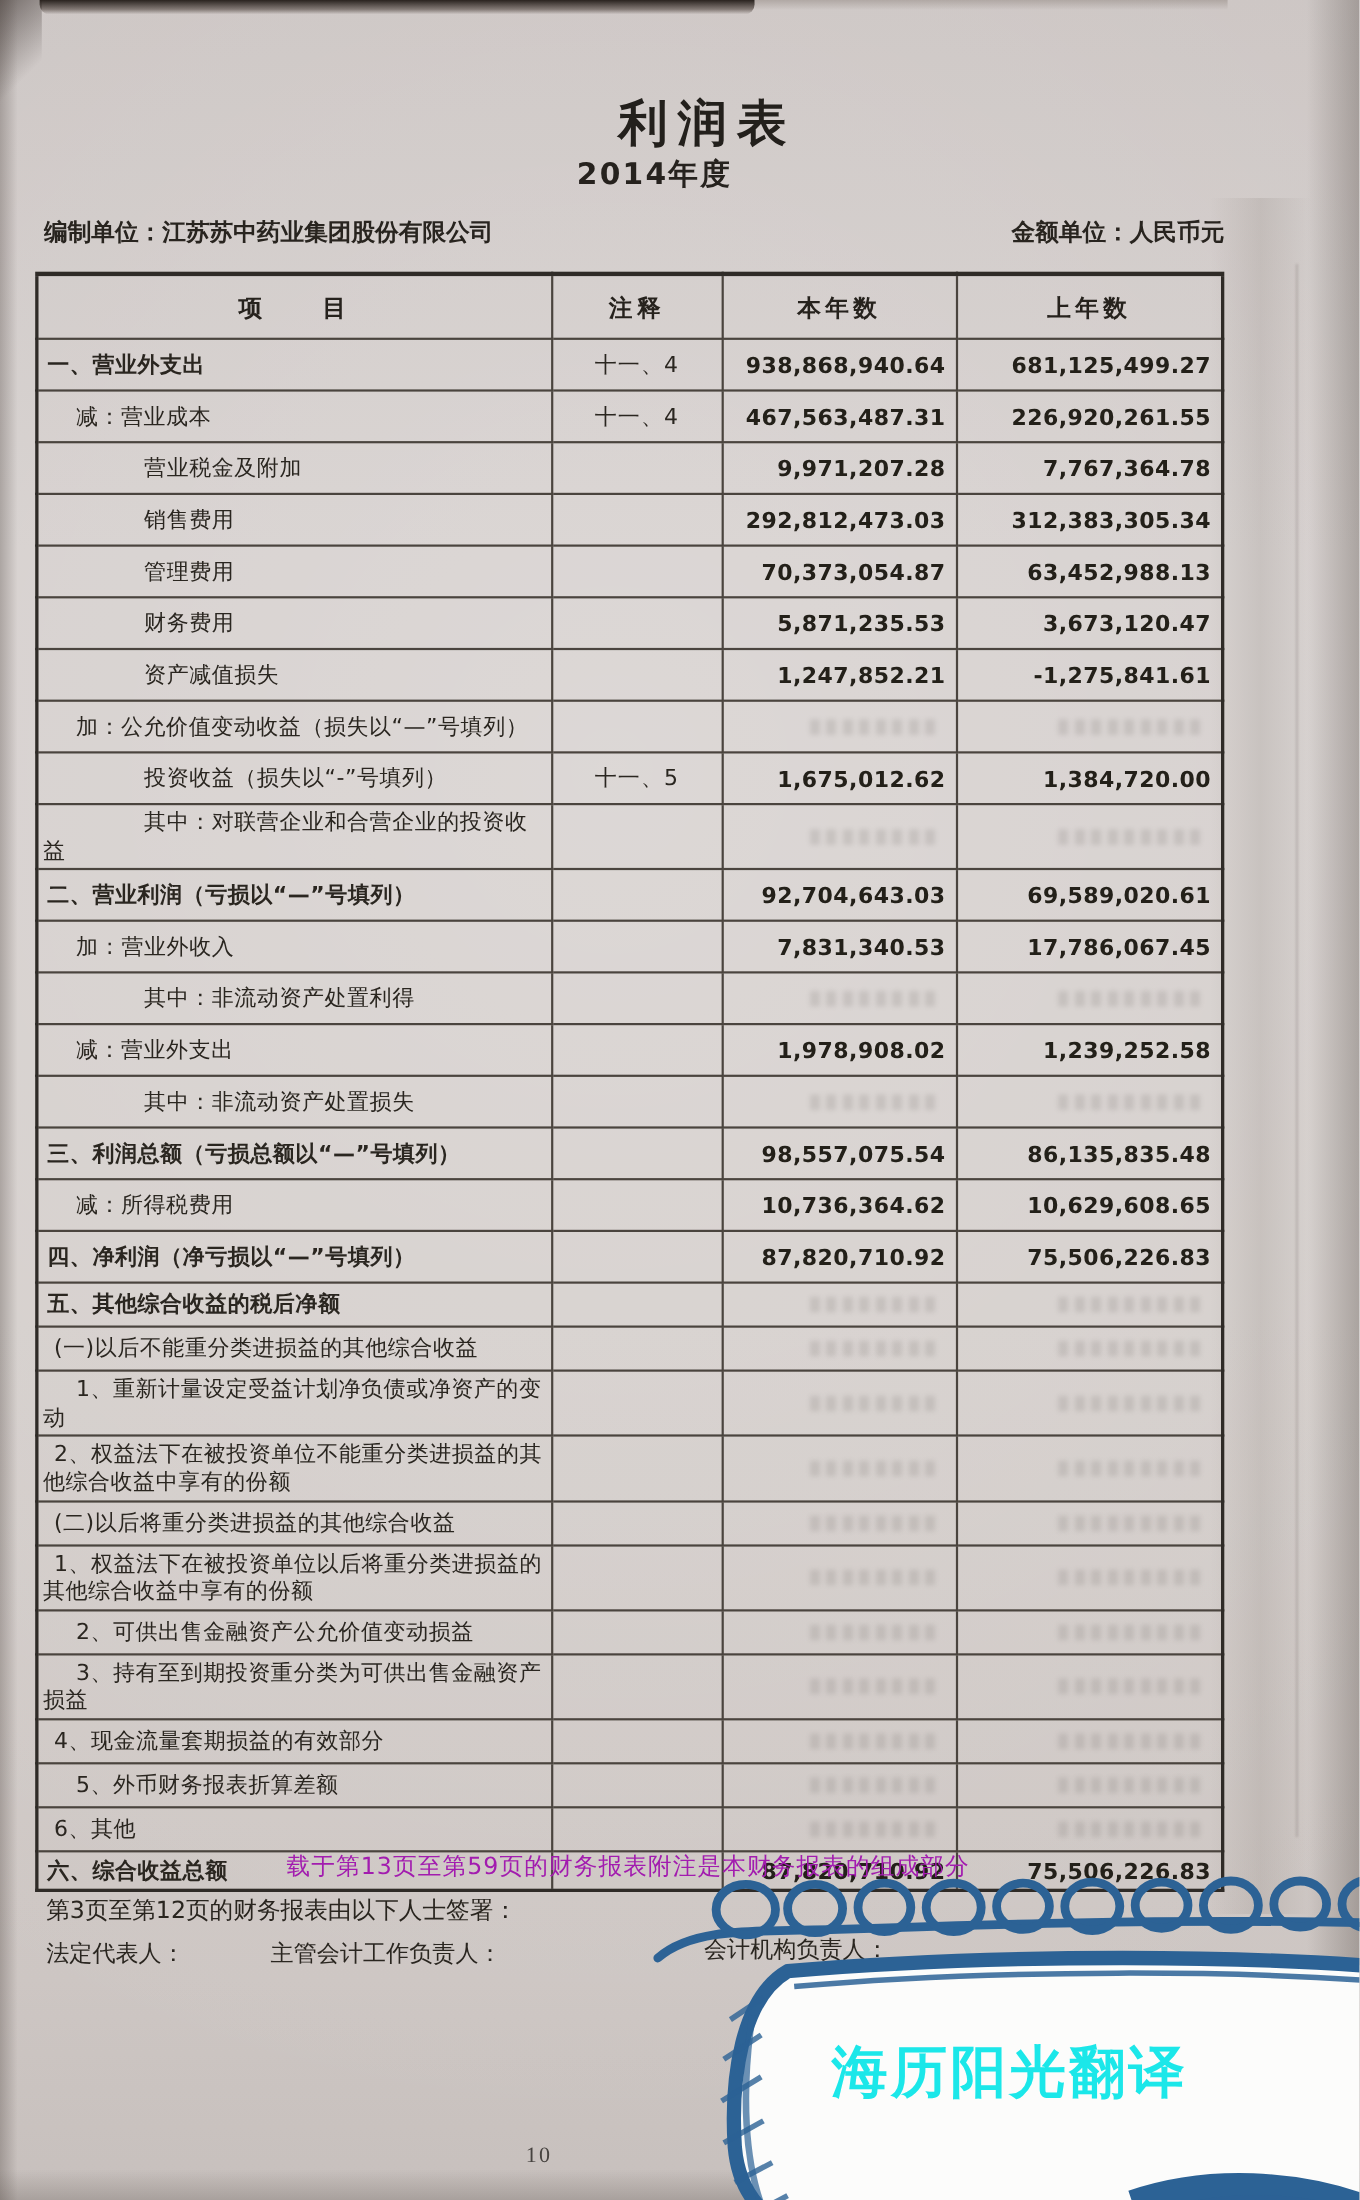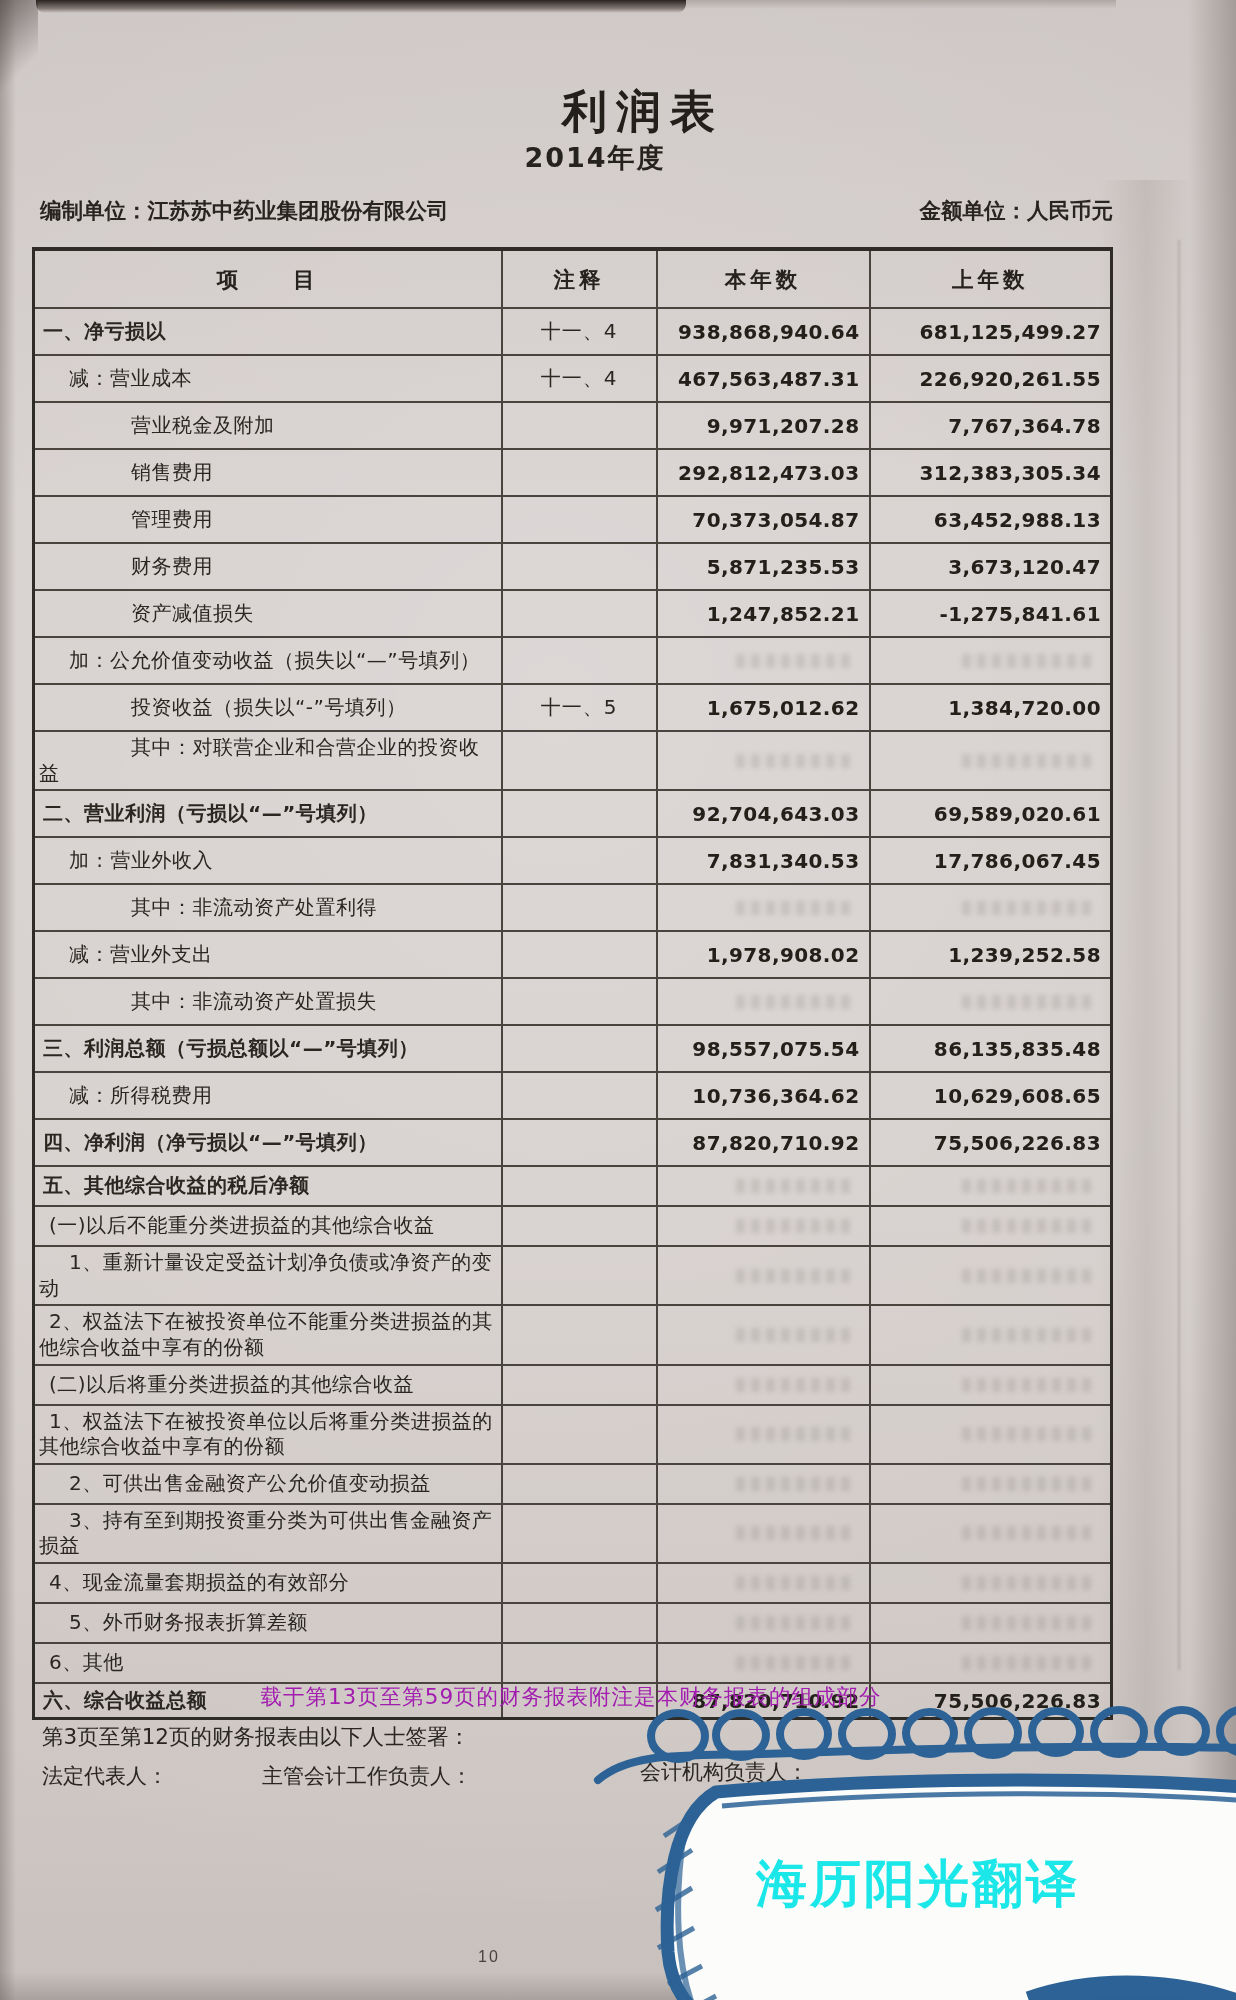--- a/index.html
+++ b/index.html
@@ -53,27 +53,27 @@
   .ind0{text-indent:4px;} .ind05{text-indent:10px;} .ind1{text-indent:30px;} .ind2{text-indent:92px;}
   
   td.ghost::after{content:"";position:absolute;right:14px;top:50%;margin-top:-7px;width:56%;height:14px;
     background:repeating-linear-gradient(90deg, rgba(100,95,92,.55) 0 9px, rgba(100,95,92,0) 9px 15px);
     filter:blur(2.5px);opacity:.30;}
 
   .footnote{position:absolute;top:1682px;left:32px;width:1078px;text-align:center;
     font-size:21.5px;font-weight:500;letter-spacing:1px;color:#a21caf;}
   .sig-intro{position:absolute;top:1722px;left:42px;font-size:21.5px;font-weight:400;color:#29251f;}
   .sig{position:absolute;font-size:21px;font-weight:500;color:#2a2620;}
-  .sig1{left:42px;top:1762px;} .sig2{left:262px;top:1762px;} .sig3{left:640px;top:1758px;}
+  .sig1{left:42px;top:1762px;} .sig2{left:246px;top:1762px;} .sig3{left:640px;top:1758px;}
 
   svg.stamp{position:absolute;left:0;top:0;pointer-events:none;}
   .watermark{position:absolute;left:640px;top:1850px;width:440px;text-align:right;
     font-size:51px;font-weight:700;letter-spacing:3px;color:#1be7e9;}
-  .pageno{position:absolute;left:478px;top:1948px;font-size:16px;color:#474340;
-    font-family:Liberation Sans, sans-serif;letter-spacing:2px;}
+  .pageno{position:absolute;left:478px;top:1948px;font-size:20px;color:#474340;
+    font-family:Liberation Serif, serif;letter-spacing:2px;}
 </style>
 </head>
 <body>
 
 <div class="shade strip-top"></div>
 <div class="shade strip-top2"></div>
 <div class="shade corner-tl"></div>
 <div class="shade edge-left"></div>
 <div class="shade edge-right"></div>
 <div class="shade edge-bottom"></div>
@@ -98,21 +98,21 @@
     <thead>
       <tr>
         <th>项　　目</th>
         <th>注释</th>
         <th>本年数</th>
         <th>上年数</th>
       </tr>
     </thead>
     <tbody>
         <tr class="r-lg strong">
-    <td class="lbl ind0">一、净亏损以</td>
+    <td class="lbl ind0">一、营业外支出</td>
     <td class="note">十一、4</td>
     <td class="val">938,868,940.64</td>
     <td class="val">681,125,499.27</td>
   </tr>
         <tr class="r-lg">
     <td class="lbl ind1">减：营业成本</td>
     <td class="note">十一、4</td>
     <td class="val">467,563,487.31</td>
     <td class="val">226,920,261.55</td>
   </tr>

